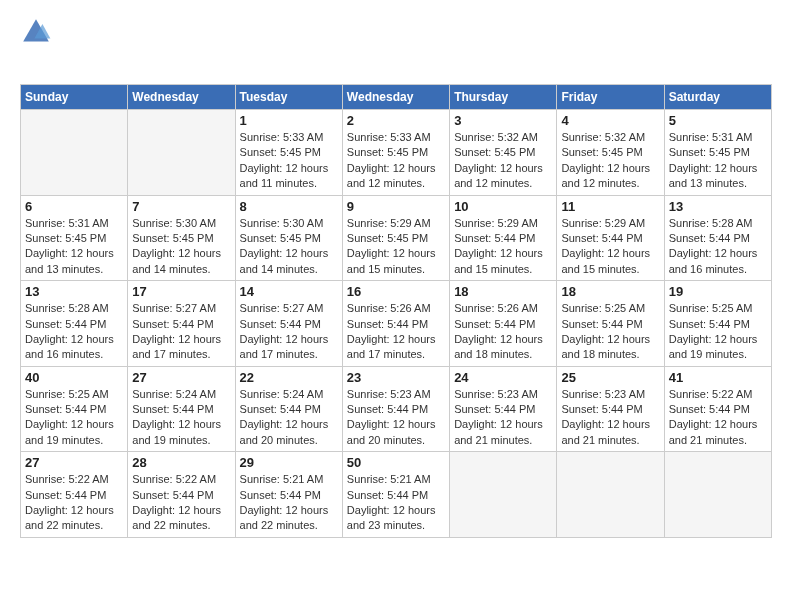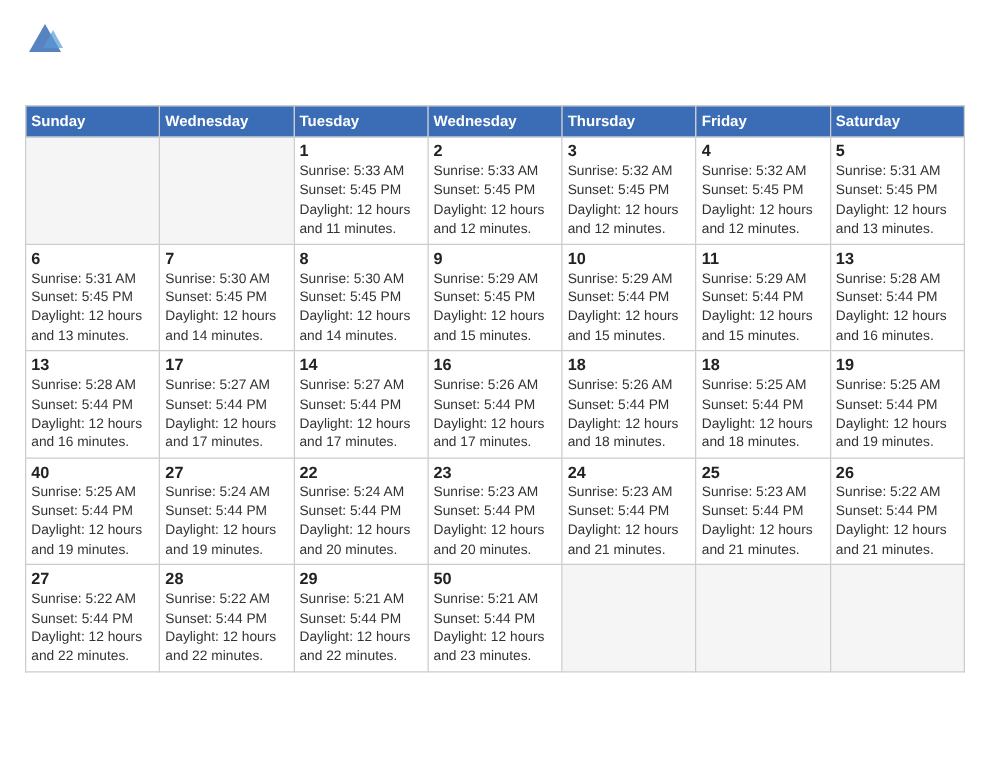--- a/index.html
+++ b/index.html
@@ -276,21 +276,21 @@
 Sunset: 5:44 PM
 Daylight: 12 hours and 21 minutes.</div>
           </td>
           <td>
             <span class="day-num">25</span>
             <div class="day-info" style="white-space: pre-line;">Sunrise: 5:23 AM
 Sunset: 5:44 PM
 Daylight: 12 hours and 21 minutes.</div>
           </td>
           <td>
-            <span class="day-num">26</span>
+            <span class="day-num">41</span>
             <div class="day-info" style="white-space: pre-line;">Sunrise: 5:22 AM
 Sunset: 5:44 PM
 Daylight: 12 hours and 21 minutes.</div>
           </td>
         </tr>
         <tr>
           <td>
             <span class="day-num">27</span>
             <div class="day-info" style="white-space: pre-line;">Sunrise: 5:22 AM
 Sunset: 5:44 PM

